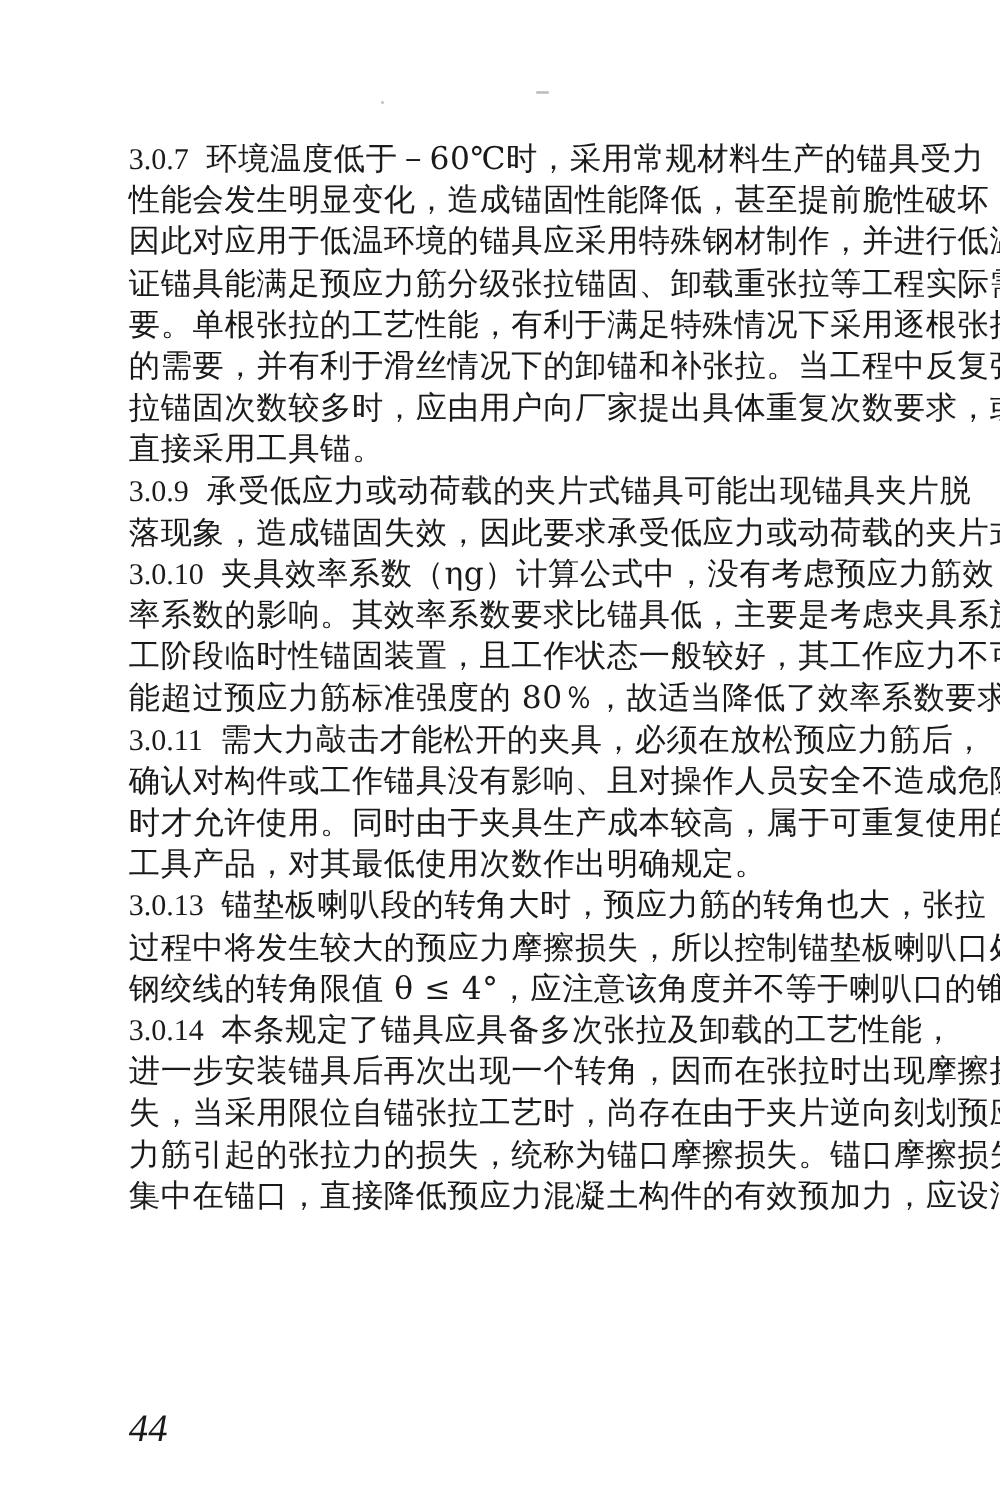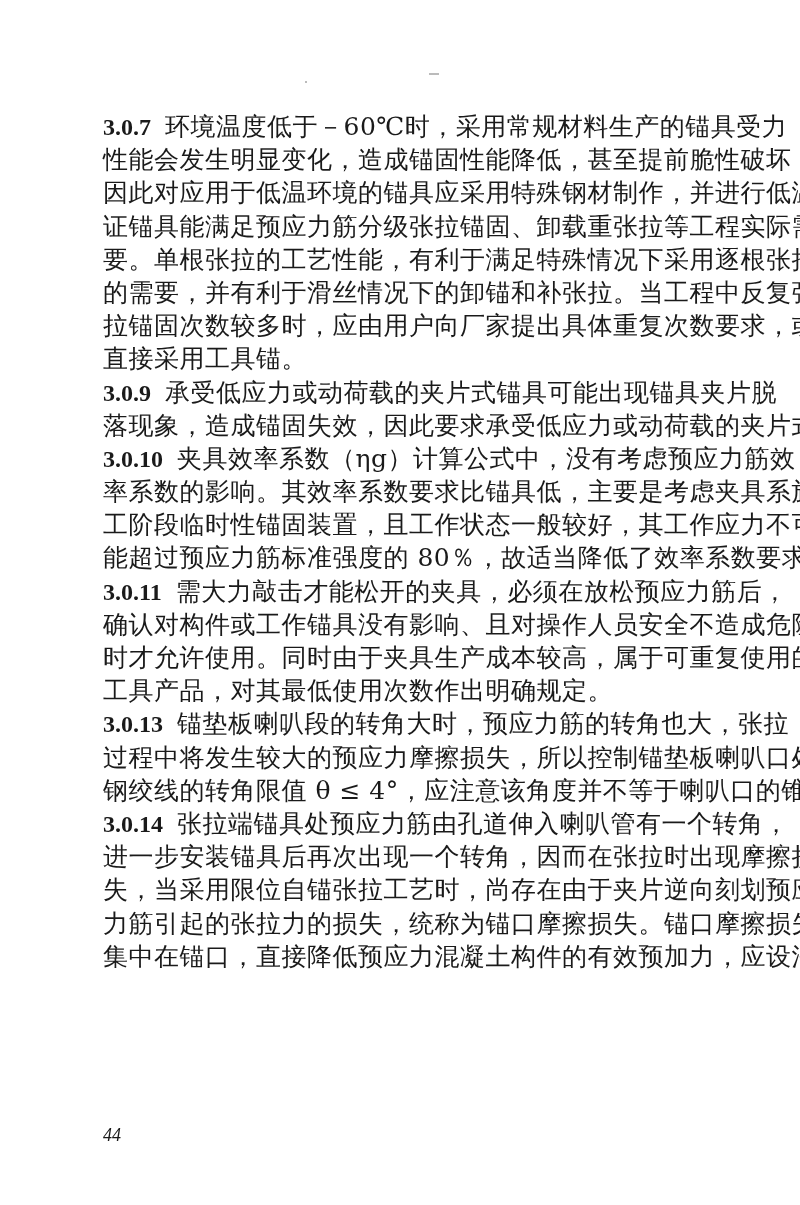--- a/index.html
+++ b/index.html
@@ -3,23 +3,23 @@
 <meta charset="utf-8">
 <style>
   html, body { margin:0; padding:0; background:#ffffff; }
   body { width:800px; height:1205px; position:relative; overflow:hidden;
          font-family:"DejaVu Serif","Liberation Serif",serif; color:#1a1a1a; }
   .page { position:absolute; left:103px; top:110px; width:650px; }
   .para { margin:0; }
   .line { height:33.2px; line-height:33.2px; font-size:25px; white-space:nowrap;
           text-align:justify; text-align-last:justify; letter-spacing:0.5px; }
   .line.last { text-align-last:left; }
-  .num { font-family:"Liberation Serif","DejaVu Serif",serif; font-weight:bold; font-size:24px; margin-right:14px; letter-spacing:0; }
+  .num { font-family:"Liberation Serif","DejaVu Serif",serif; font-weight:normal; font-size:24px; margin-right:14px; letter-spacing:0; }
   .pagenum { position:absolute; left:103px; top:1125px; font-family:"Liberation Serif",serif;
-             font-style:italic; font-size:18px; }
+             font-style:italic; font-size:31px; }
   .mark { position:absolute; background:#bbb; }
 </style>
 </head>
 <body>
 
 <div class="mark" style="left:305px;top:81px;width:2px;height:2px;"></div>
 <div class="mark" style="left:429px;top:73px;width:10px;height:2px;"></div>
 
 <div class="page">
 
@@ -56,21 +56,21 @@
     <div class="line last">工具产品，对其最低使用次数作出明确规定。</div>
   </div>
 
   <div class="para">
     <div class="line"><span class="num">3.0.13</span><span>锚垫板喇叭段的转角大时，预应力筋的转角也大，张拉</span></div>
     <div class="line">过程中将发生较大的预应力摩擦损失，所以控制锚垫板喇叭口处</div>
     <div class="line">钢绞线的转角限值 θ ≤ 4°，应注意该角度并不等于喇叭口的锥角</div>
   </div>
 
   <div class="para">
-    <div class="line"><span class="num">3.0.14</span><span>张拉端锚具处预应力筋由孔道伸入喇叭管有一个转角，</span></div>
+    <div class="line"><span class="num">3.0.14</span><span>本条规定了锚具应具备多次张拉及卸载的工艺性能，</span></div>
     <div class="line">进一步安装锚具后再次出现一个转角，因而在张拉时出现摩擦损</div>
     <div class="line">失，当采用限位自锚张拉工艺时，尚存在由于夹片逆向刻划预应</div>
     <div class="line">力筋引起的张拉力的损失，统称为锚口摩擦损失。锚口摩擦损失</div>
     <div class="line">集中在锚口，直接降低预应力混凝土构件的有效预加力，应设法</div>
   </div>
 </div>
 
 <div class="pagenum">44</div>
 
 </body></html>

